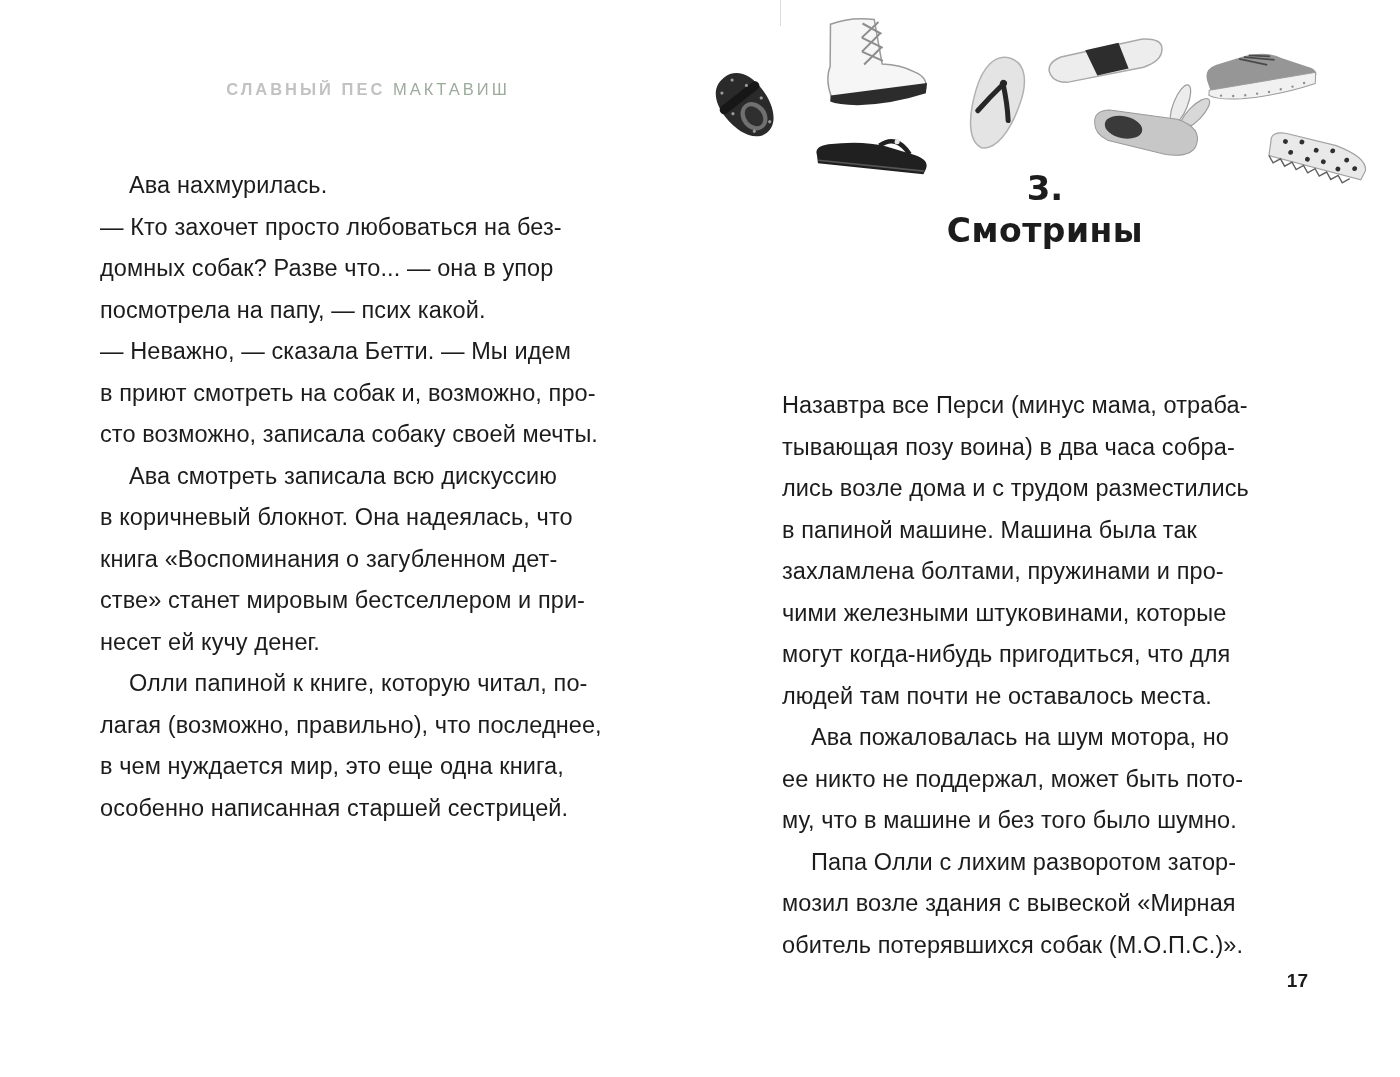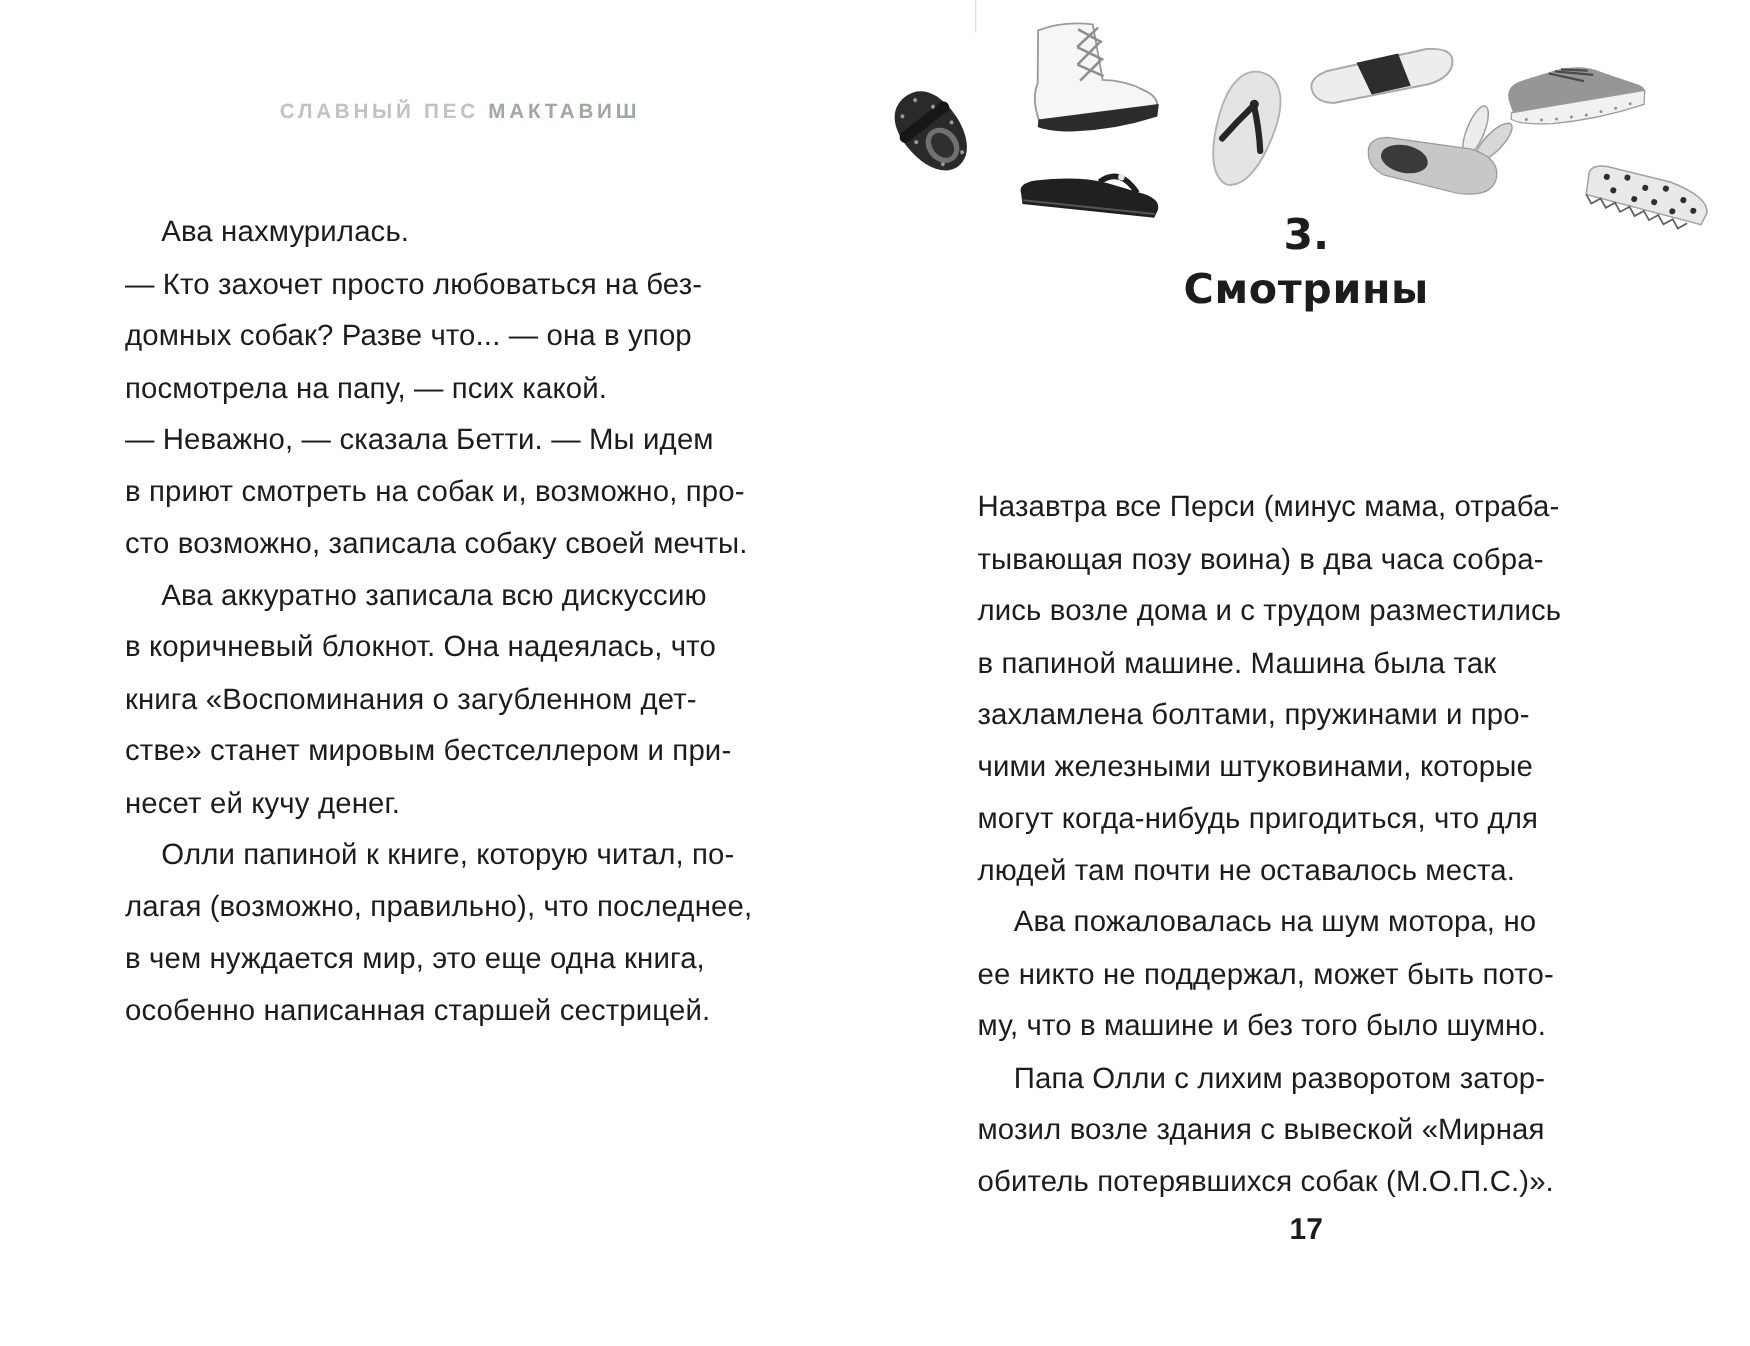--- a/index.html
+++ b/index.html
@@ -15,21 +15,21 @@
     position: absolute; left: 780px; top: 0;
     width: 1px; height: 26px; background: #dcdcdc;
   }
   .running-header {
     position: absolute; left: 100px; top: 80px; width: 536px;
     text-align: center;
     font-size: 16.5px; letter-spacing: 3px;
     color: #c2c2c2; font-weight: 600;
     white-space: nowrap;
   }
-  .running-header .accent { color: #9cab9c; font-weight: 700; }
+  .running-header .accent { color: #9cab9c; font-weight: 400; }
   .text-block {
     font-size: 23.5px;
     line-height: 41.5px;
     letter-spacing: 0.1px;
     color: #1c1c1c;
   }
   .text-block.left  { position: absolute; left: 100px; top: 165px; width: 536px; }
   .text-block.right { position: absolute; left: 782px; top: 337px; width: 526px; margin-top: 48px; }
   .para { white-space: pre-line; }
   .para.indent { text-indent: 29px; }
@@ -42,21 +42,21 @@
     font-family: "DejaVu Sans", sans-serif;
     font-weight: bold; font-size: 34px; line-height: 40px;
   }
   .chapter-title {
     font-family: "DejaVu Sans", sans-serif;
     font-weight: bold; font-size: 33px; line-height: 46px;
     letter-spacing: 0.5px;
   }
   .page-number {
     position: absolute; left: 782px; top: 970px; width: 526px;
-    text-align: center; font-weight: bold; font-size: 24px;
+    text-align: right; font-weight: bold; font-size: 19px;
   }
 </style>
 </head>
 <body>
 
 <div class="spread">
 
   <div class="gutter-line"></div>
 
   <section>
@@ -66,21 +66,21 @@
     </header>
 
     <div class="text-block left">
       <p class="para indent">Ава нахмурилась.</p>
       <p class="para">— Кто захочет просто любоваться на без-
 домных собак? Разве что... — она в упор
 посмотрела на папу, — псих какой.</p>
       <p class="para">— Неважно, — сказала Бетти. — Мы идем
 в приют смотреть на собак и, возможно, про-
 сто возможно, записала собаку своей мечты.</p>
-      <p class="para indent">Ава аккуратно записала всю дискуссию
+      <p class="para indent">Ава смотреть записала всю дискуссию
 в коричневый блокнот. Она надеялась, что
 книга «Воспоминания о загубленном дет-
 стве» станет мировым бестселлером и при-
 несет ей кучу денег.</p>
       <p class="para indent">Олли папиной к книге, которую читал, по-
 лагая (возможно, правильно), что последнее,
 в чем нуждается мир, это еще одна книга,
 особенно написанная старшей сестрицей.</p>
     </div>
   </section>

